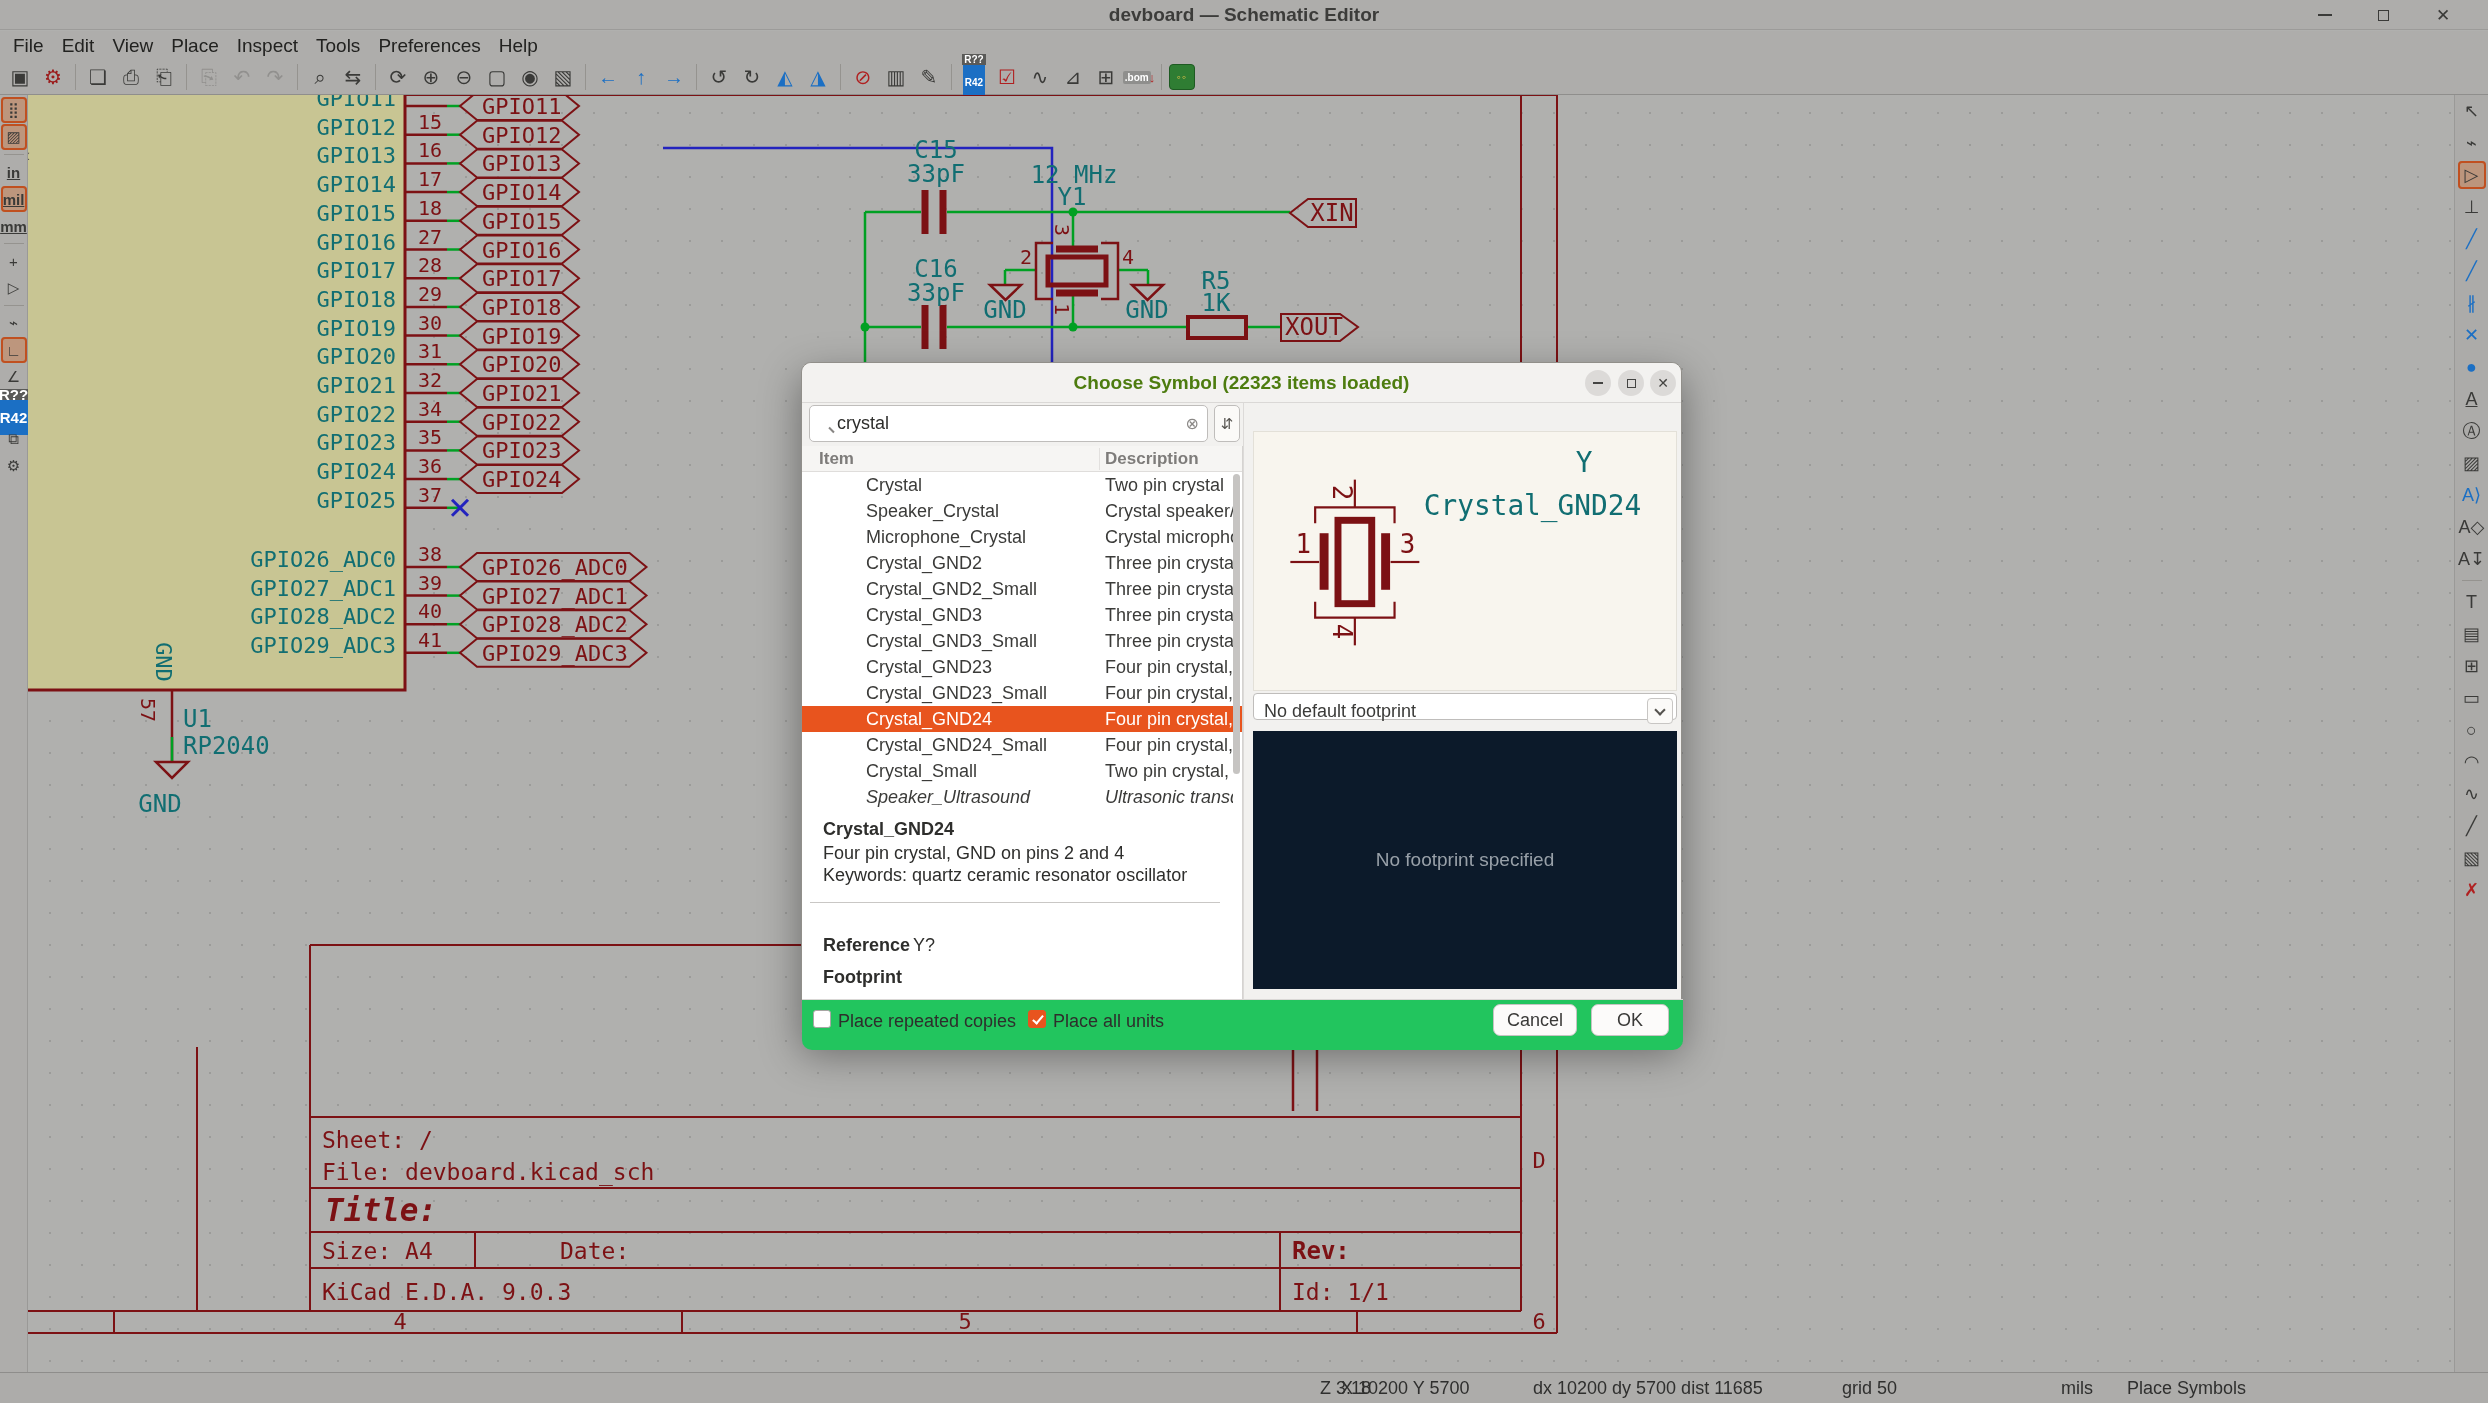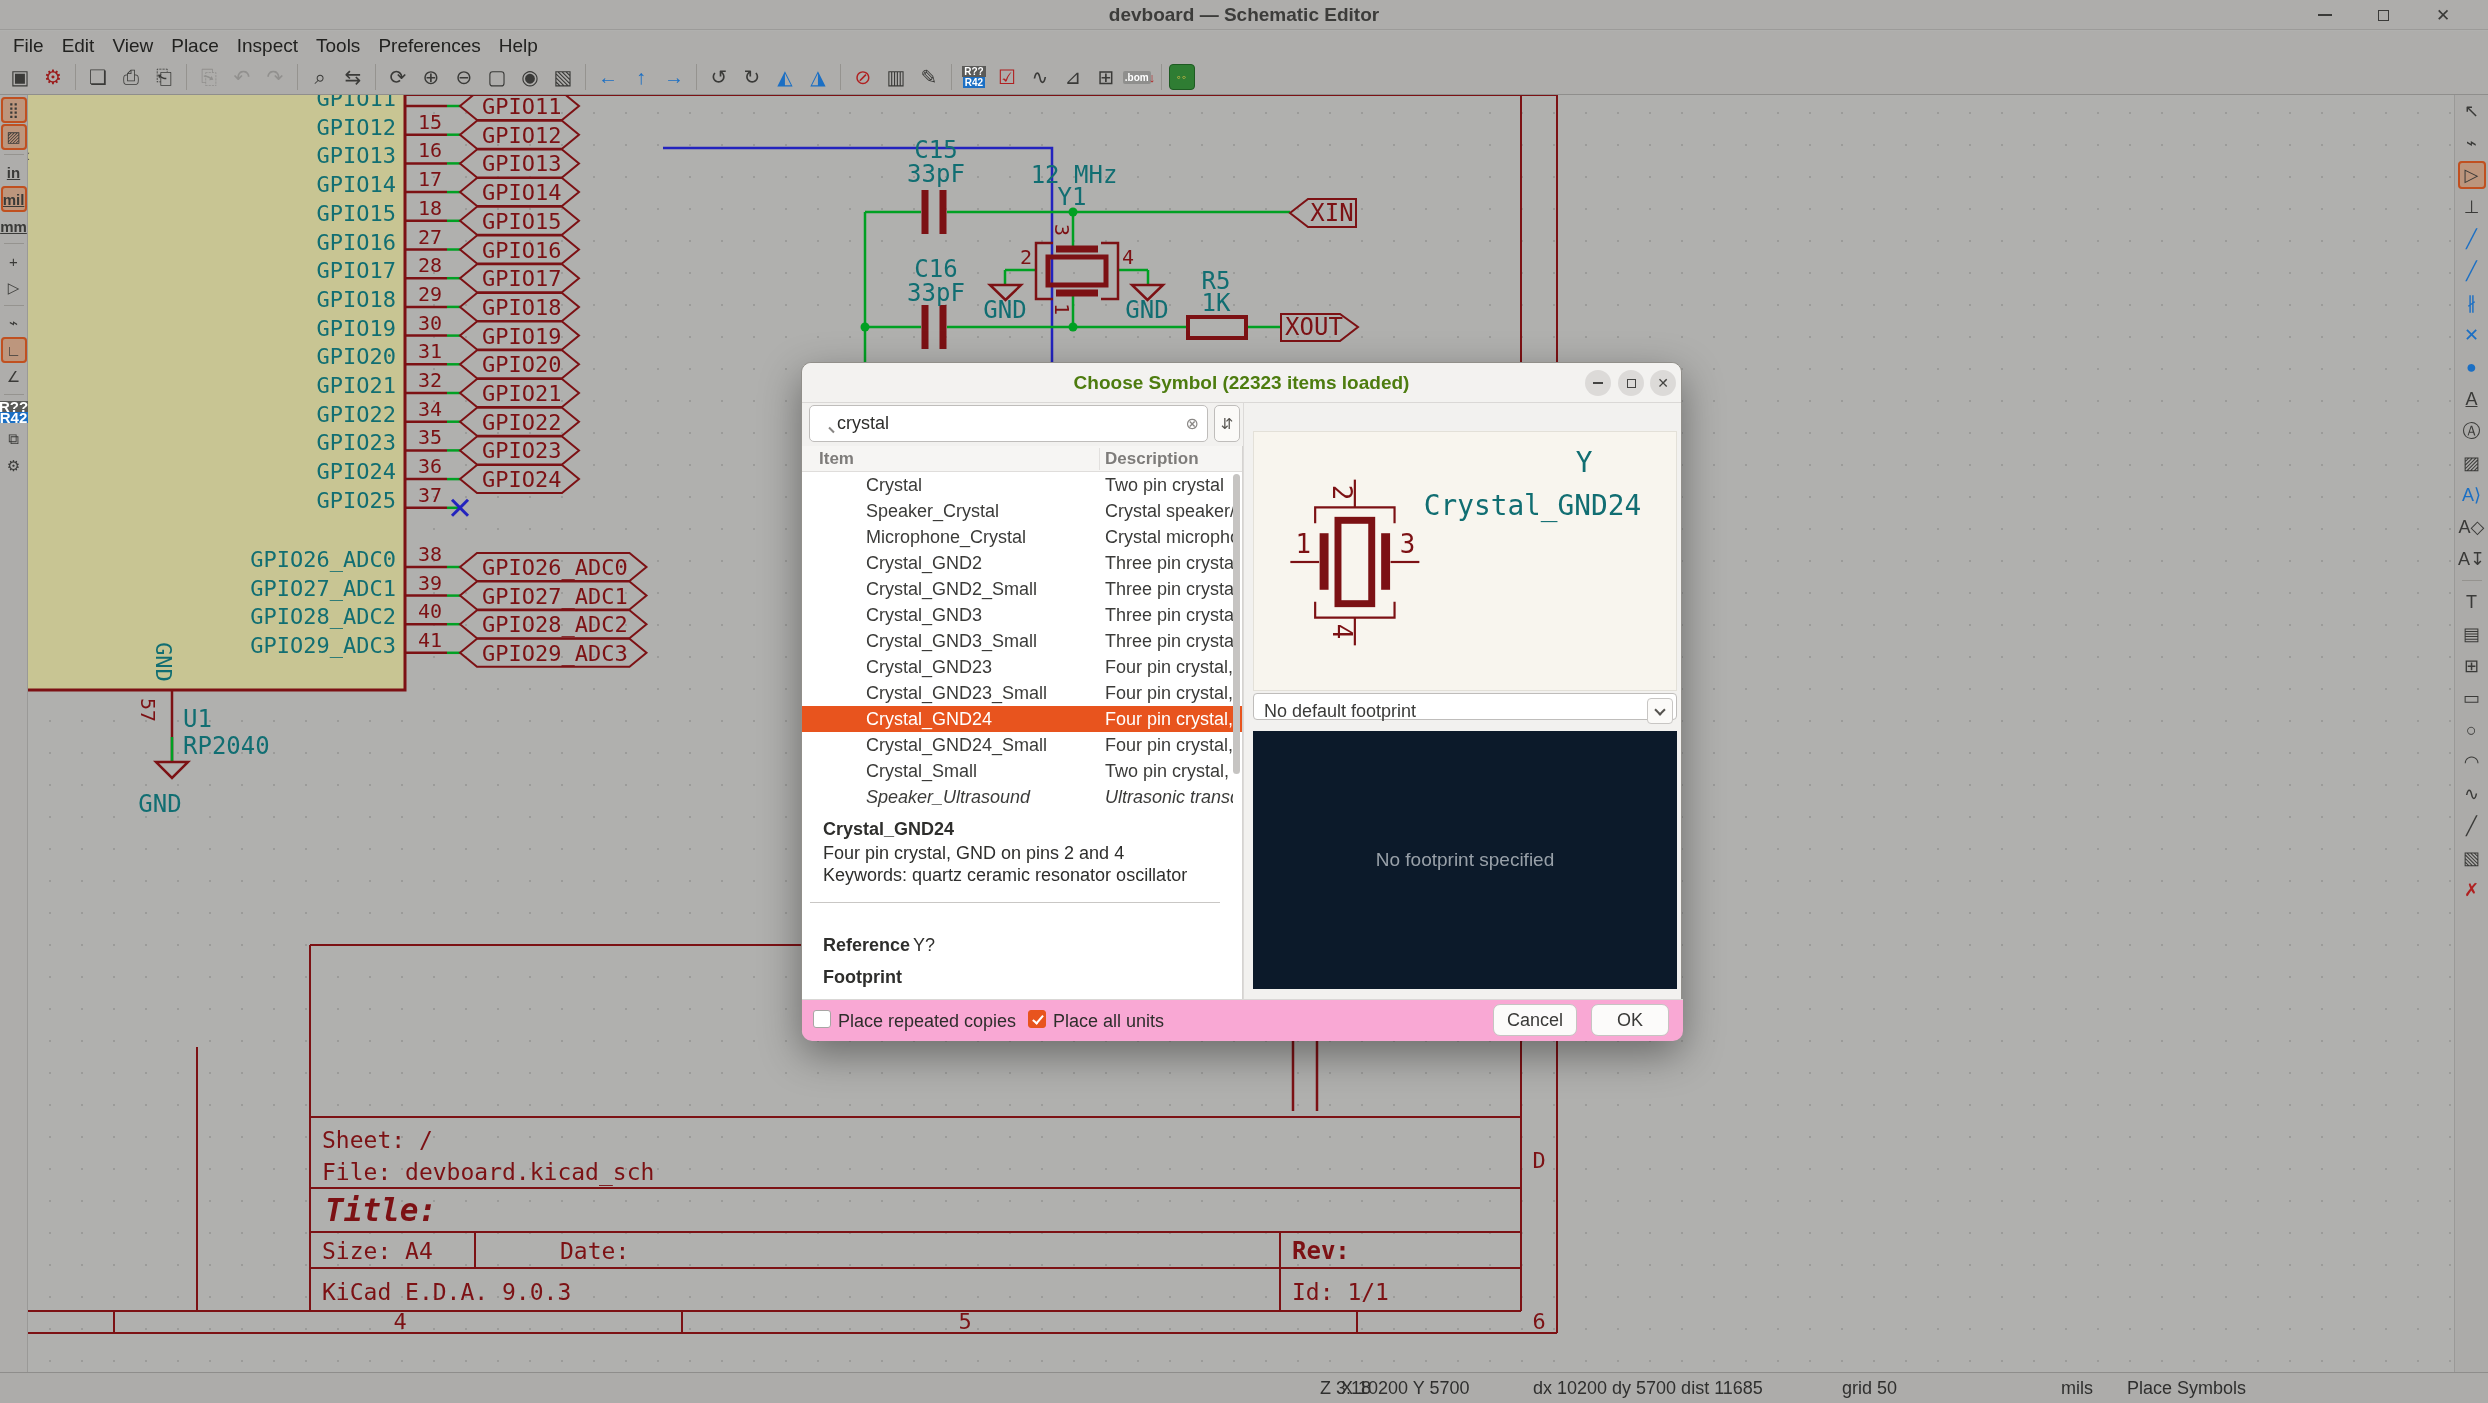--- a/index.html
+++ b/index.html
@@ -27,21 +27,21 @@
              border-bottom:1px solid #8F8E8C; display:flex; align-items:center; padding-left:5px; gap:3px; }
   .tbicon { width:30px; height:30px; display:flex; align-items:center; justify-content:center;
             font-size:20px; color:#3A3A38; border-radius:4px; flex:0 0 auto; }
   .tbicon.disabled { color:#91908E; }
   .tbsep { width:1px; height:26px; background:#95938F; margin:0 4px; flex:0 0 auto; }
   .tbsep.v { width:20px; height:1px; margin:3px 0; }
   .tbicon.active { background:rgba(210,118,62,.42); outline:2px solid #C05020; outline-offset:-2px; }
   .textic { font-size:12px; font-weight:700; text-decoration:underline; }
   .annot { flex-direction:column; font-size:10px; font-weight:700; line-height:11px; }
   .annot .a1 { color:#fff; background:#5A5A58; padding:0 2px; }
-  .annot .a2 { color:#fff; background:#1B6FC4; padding:0 2px; }
+  .annot .a2 { color:#fff; background:#1B6FC4; padding:12px 2px; }
   .bomic span { font-size:10px; font-weight:700; background:#8F8F8D; color:#fff; padding:1px 2px; border-radius:2px; }
   .bomic::after { content:"↓"; color:#B02020; font-weight:700; font-size:13px; margin-left:-2px; }
   .pcbic { background:#2F7D33; border:1px solid #1E5A22; border-radius:4px; width:26px; height:26px; }
   .pcbic::after { content:"◦◦"; color:#EBC24A; font-size:12px; letter-spacing:1px; }
 
   #lefttb { position:absolute; left:0; top:95px; width:28px; height:1277px; background:#AEADAB;
             border-right:1px solid #9A9997; display:flex; flex-direction:column; align-items:center;
             padding-top:2px; gap:1px; }
   #lefttb .tbicon { width:26px; height:26px; font-size:15px; }
   #righttb { position:absolute; right:0; top:95px; width:34px; height:1277px; background:#ACABA9;
@@ -128,21 +128,21 @@
   .fpselect > span { position:absolute; left:10px; top:7px; font-size:18px; color:#3A3A38; }
   .chevbox { position:absolute; right:3px; top:4px; width:26px; height:26px; border:1px solid #C8C6C4;
              border-radius:4px; background:#FBFAF8; }
   .chev { position:absolute; left:8px; top:7px; width:8px; height:8px; border-right:2px solid #55534F;
           border-bottom:2px solid #55534F; transform:rotate(45deg); }
 
   .fppreview { position:absolute; left:451px; top:368px; width:424px; height:258px; background:#0C1A2A;
                display:flex; align-items:center; justify-content:center; }
   .fppreview span { font-size:19px; color:#98A0A8; }
 
-  .dfooter { position:absolute; left:0; top:636px; width:881px; height:42px; background:#f9a8d4;
+  .dfooter { position:absolute; left:0; top:636px; width:881px; height:51px; background:#22c55e;
              border-top:1px solid #D9D7D5; border-radius:0 0 10px 10px; }
   .cb { position:absolute; top:10px; width:18px; height:18px; background:#FFFFFF;
         border:1px solid #A8A6A4; border-radius:3px; }
   .cb.checked { background:#E8541E; border-color:#E8541E; }
   .cb.checked::after { content:""; position:absolute; left:6px; top:2px; width:4px; height:9px;
         border-right:2px solid #fff; border-bottom:2px solid #fff; transform:rotate(40deg); }
   #cb1 { left:11px; } #cb2 { left:226px; }
   .cblab { position:absolute; top:11px; font-size:18px; color:#2E2E2C; }
   #cbl1 { left:36px; } #cbl2 { left:251px; }
   .btn { position:absolute; top:4px; height:32px; background:#FCFBFA; border:1px solid #C6C4C2;

